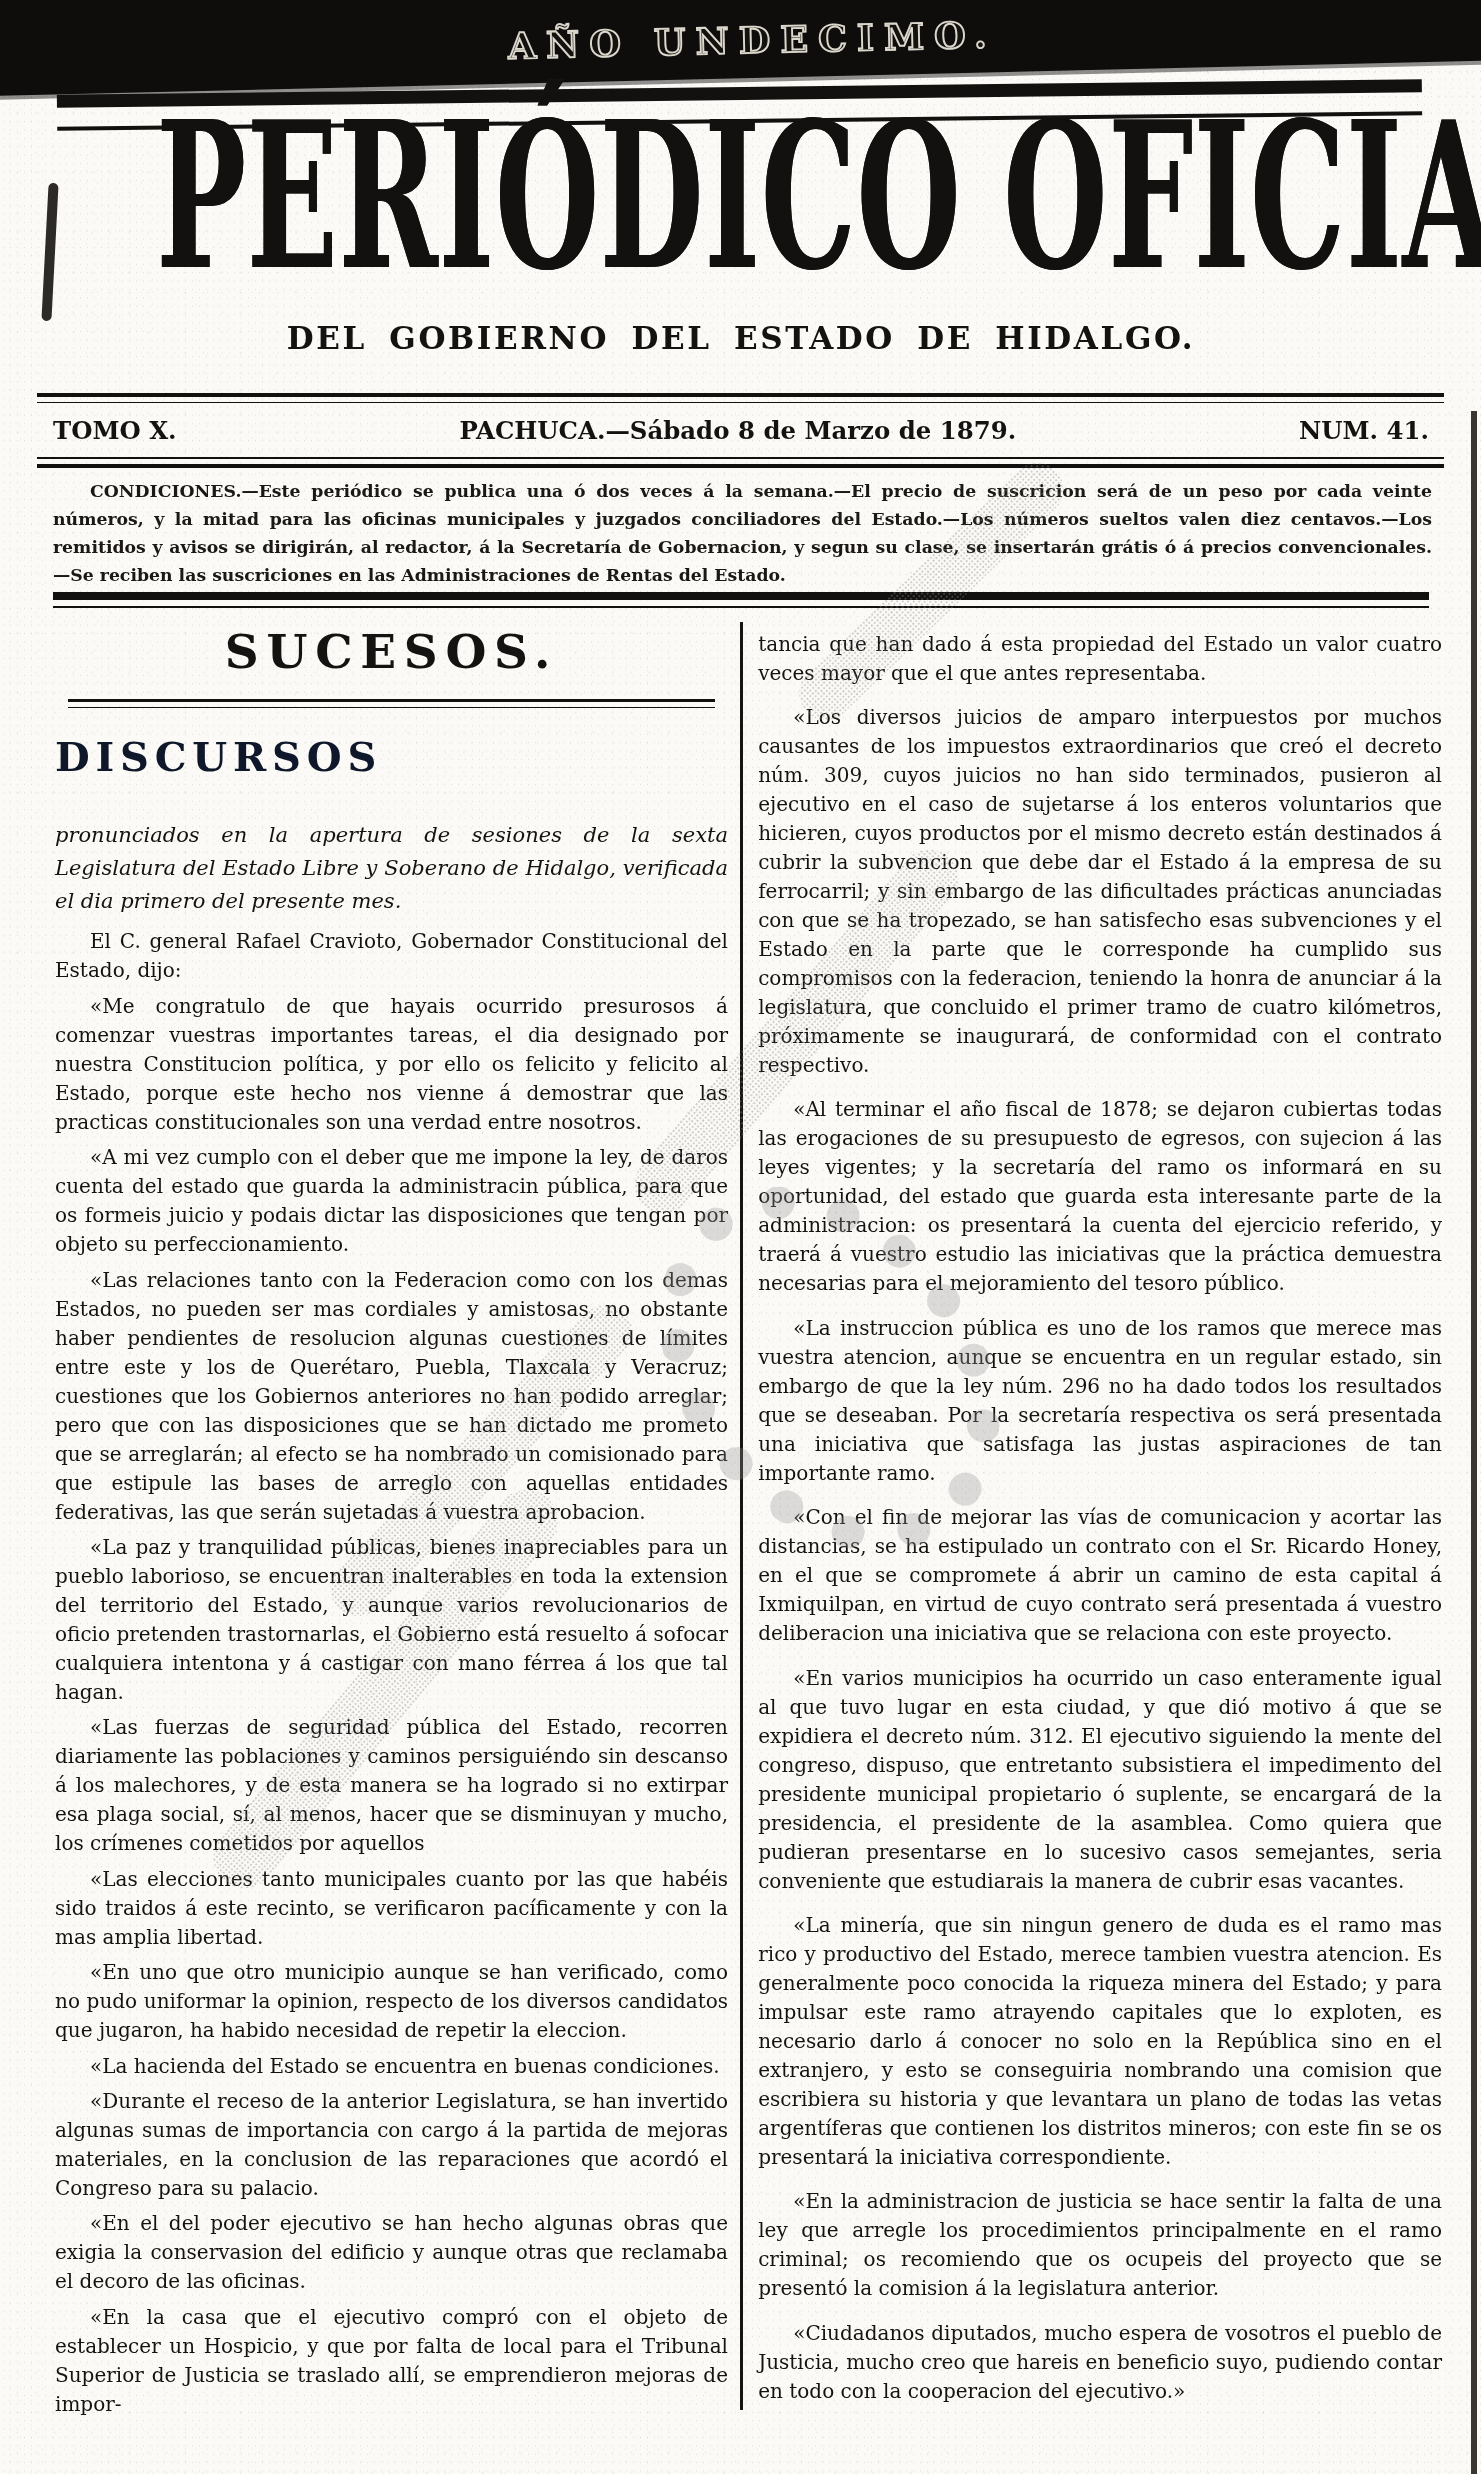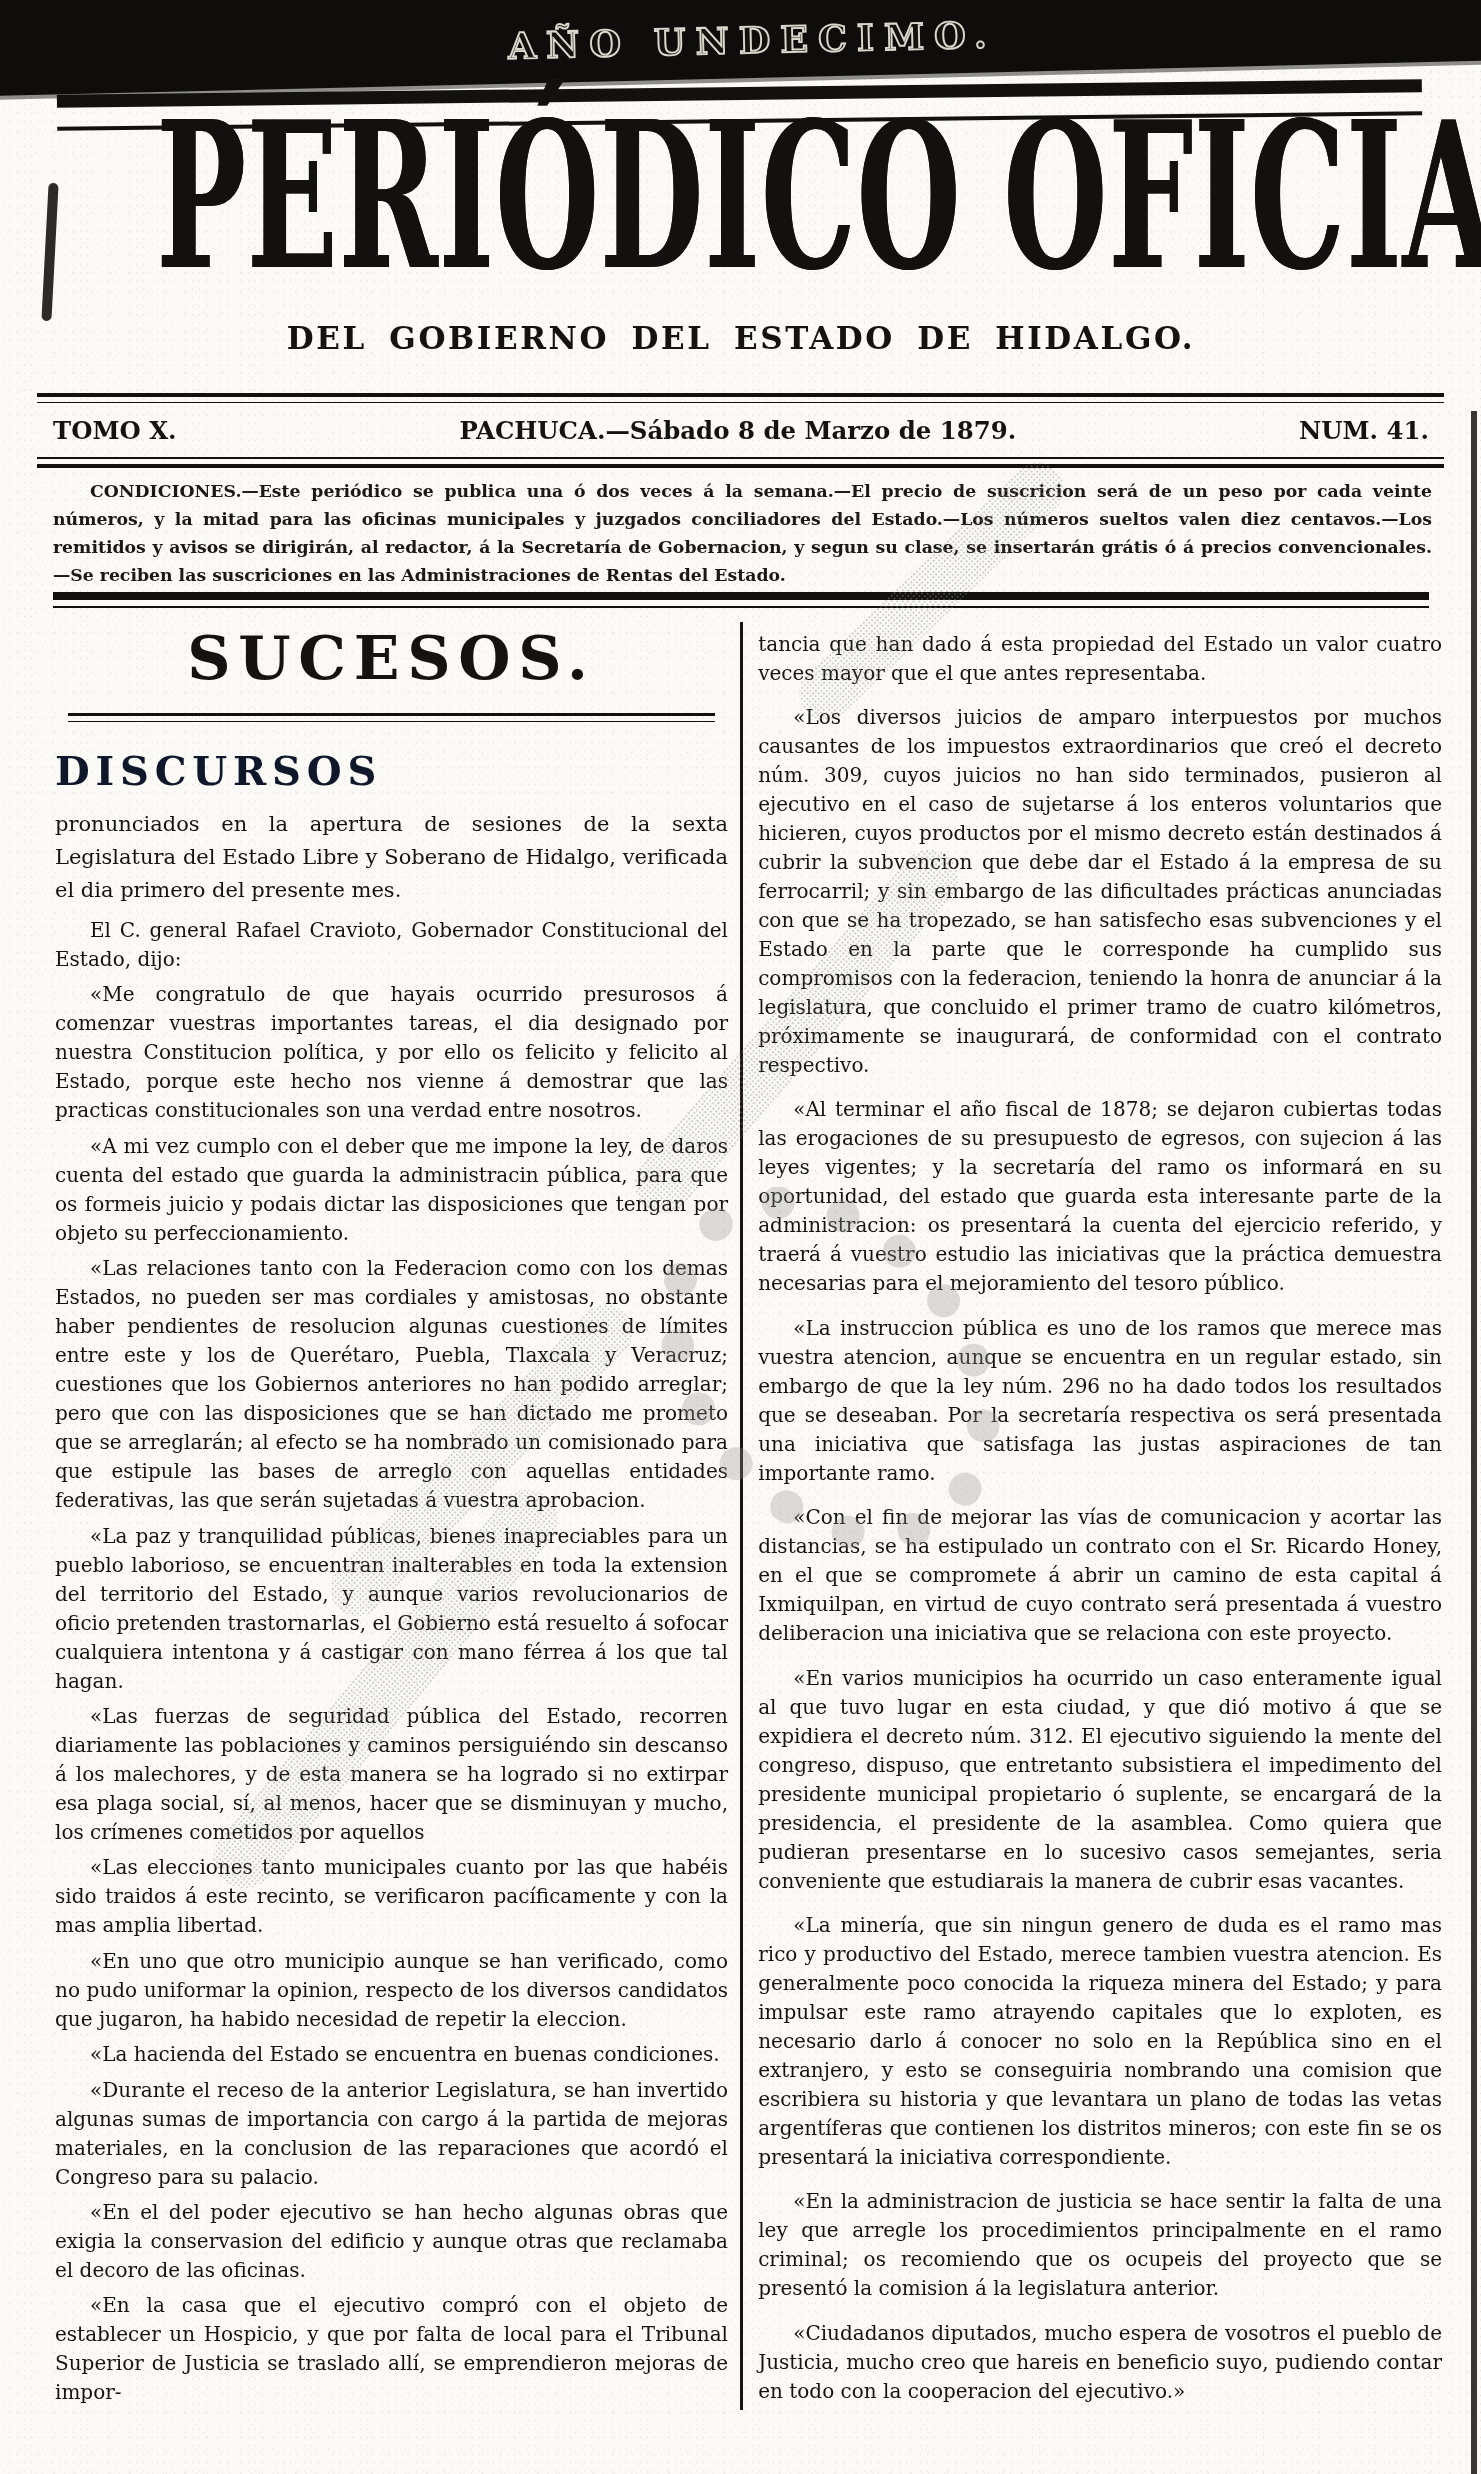--- a/index.html
+++ b/index.html
@@ -82,33 +82,33 @@
   .columns{
     position:absolute;top:618px;left:55px;right:40px;bottom:26px;
     display:flex;align-items:stretch;
   }
   .col{font-size:20px;line-height:29px;text-align:justify;}
   .col.left{width:673px;}
   .divider{width:3.2px;background:#17140f;margin:3.9px 15.4px 39px 11.6px;}
   .col.right{flex:1;padding-top:11.6px;}
   .section-title{
     margin:9px 0 0;text-align:center;
-    font-size:60px;font-weight:bold;letter-spacing:7.7px;line-height:1.05;
+    font-size:47px;font-weight:bold;letter-spacing:7.7px;line-height:1.05;
   }
   .col-rule{
     margin:23px auto 0;width:96%;height:4.5px;
     border-top:3.2px solid #121110;border-bottom:1.3px solid #121110;
   }
   .subsection-title{
     margin:29.6px 0 0;
     font-size:40px;font-weight:bold;letter-spacing:5.8px;line-height:1;
     color:#0f172a;
   }
   .lead{
-    margin:17px 0 9px;font-size:21px;line-height:33px;
+    margin:42px 0 9px;font-style:italic;font-size:21px;line-height:33px;
     text-indent:0;
   }
   .body-par{margin:0 0 6.4px;text-indent:35px;}
   .col.right .body-par{margin-bottom:15.4px;}
   .body-par.flush{text-indent:0;}
   
   .wm{
     position:absolute;pointer-events:none;opacity:.38;
     background-image:radial-gradient(#8d8d8d 0.8px, transparent 1px);
     background-size:3.9px 3.9px;border-radius:642px;

